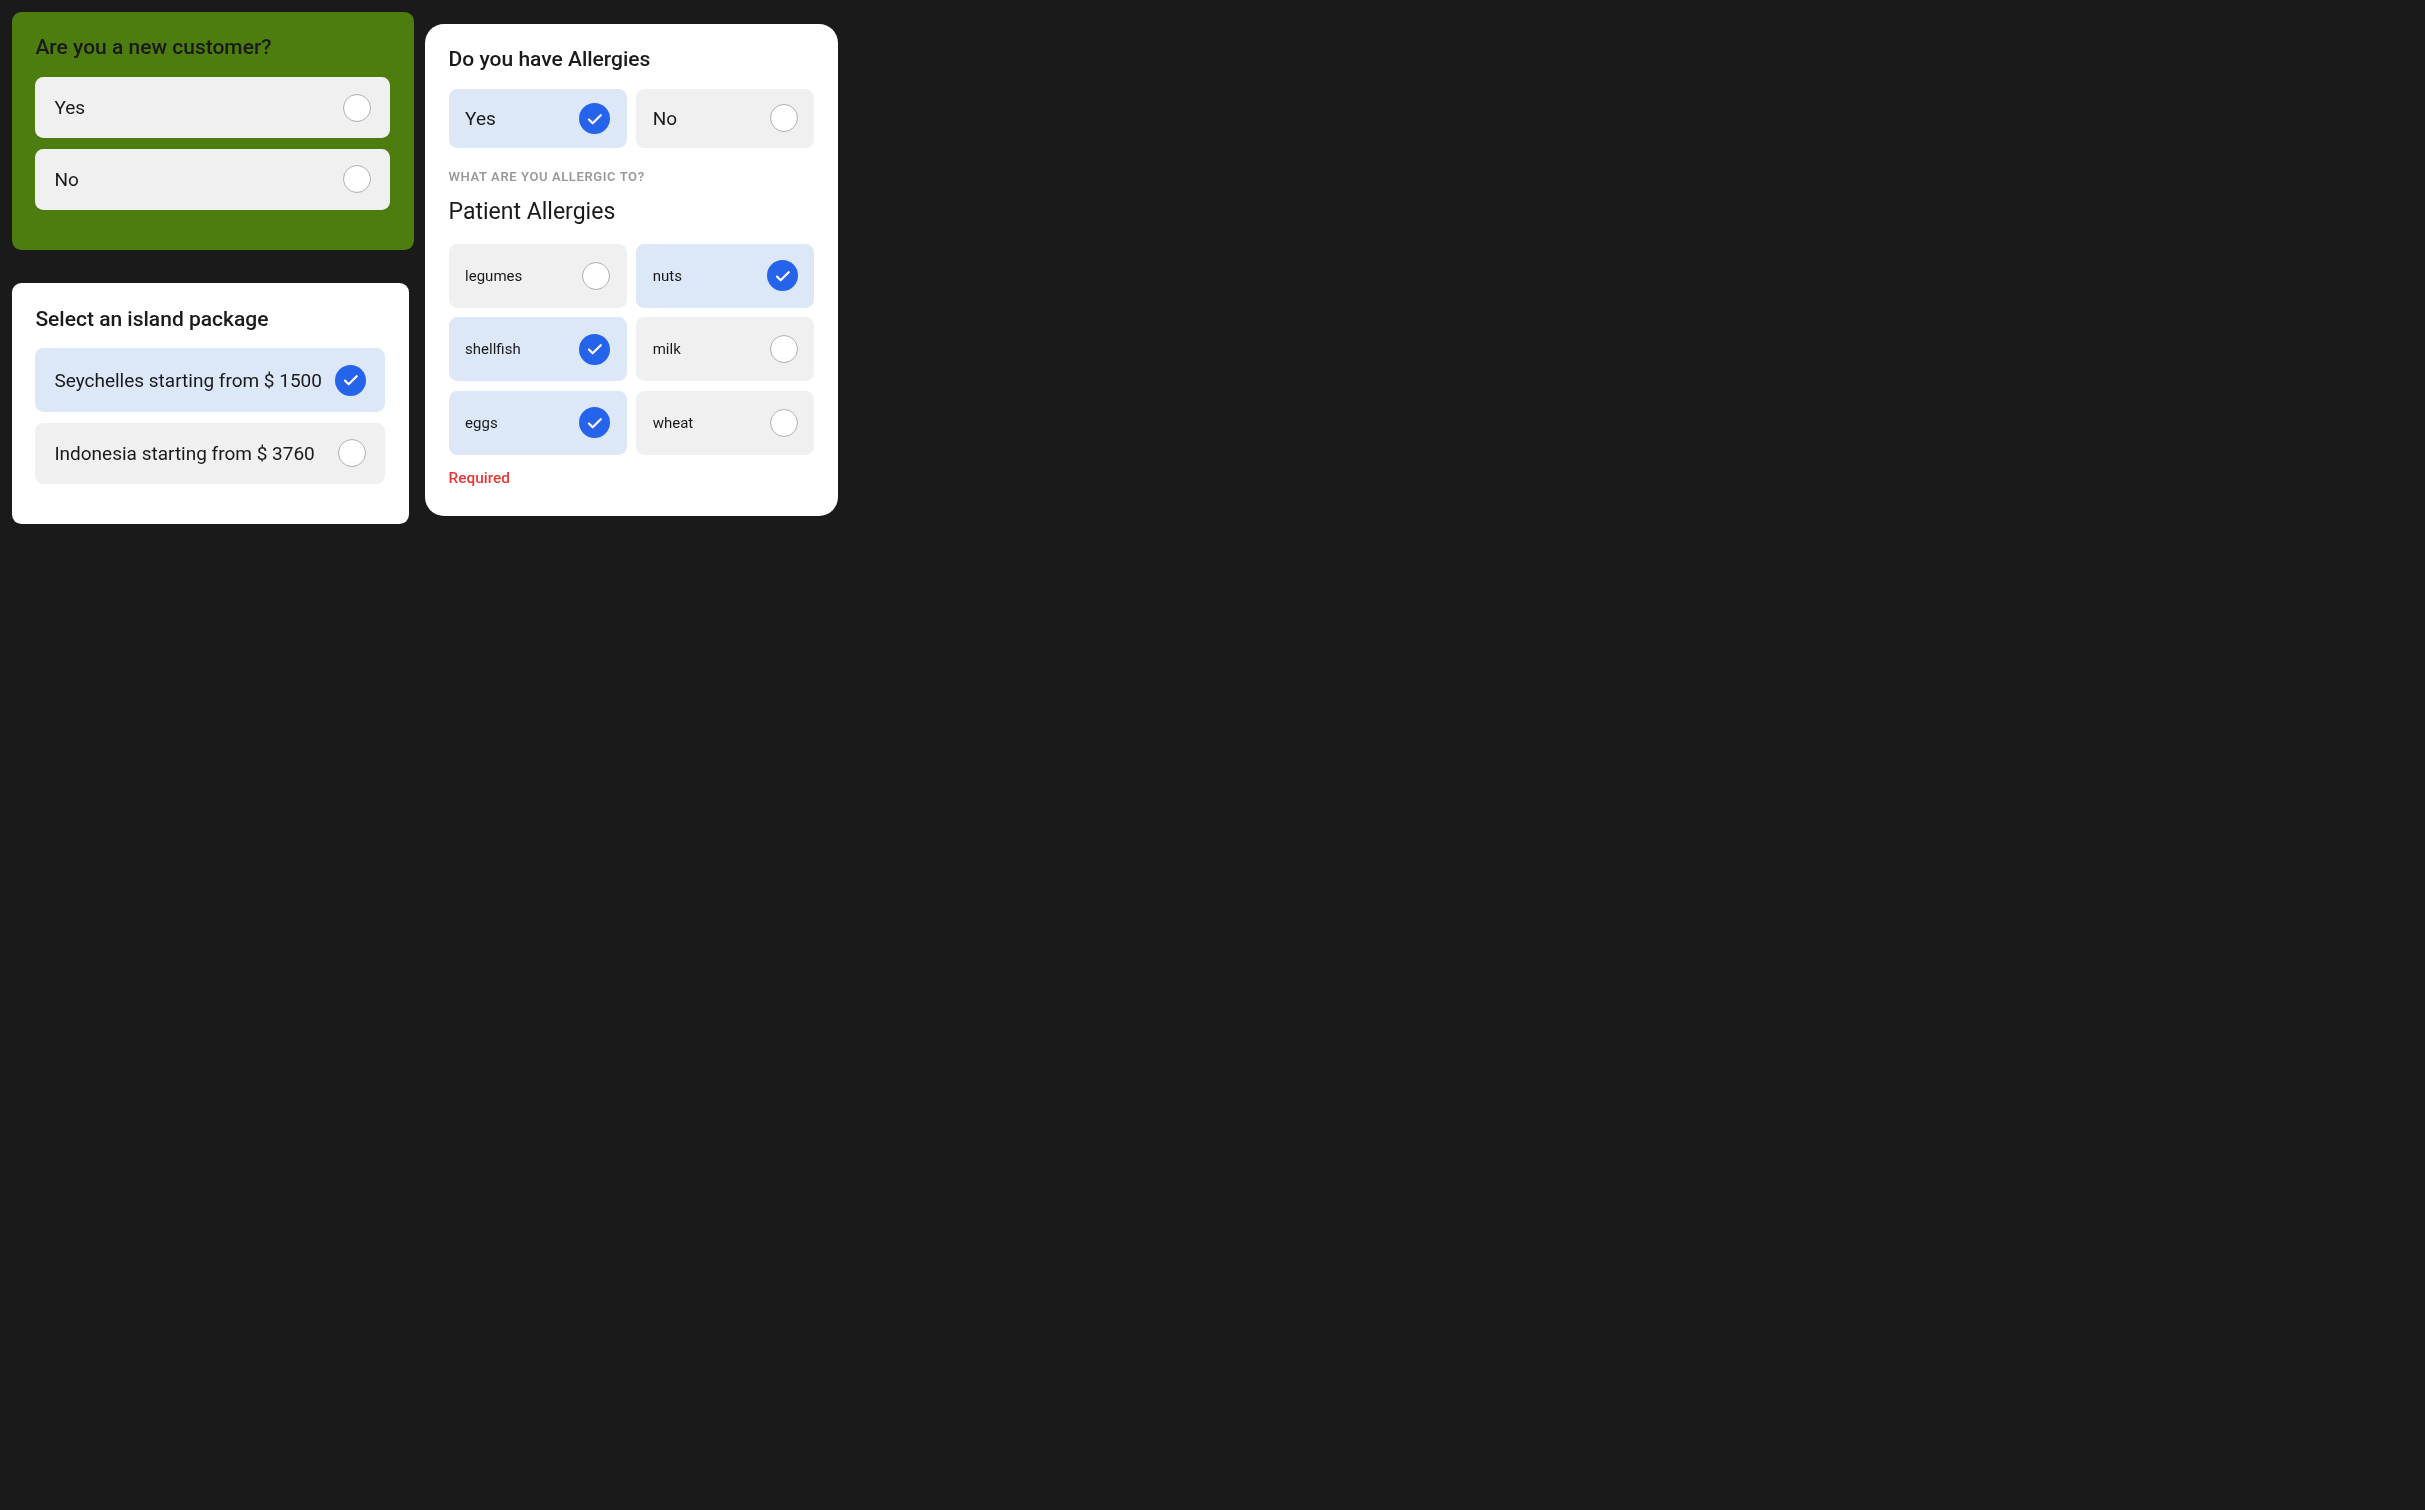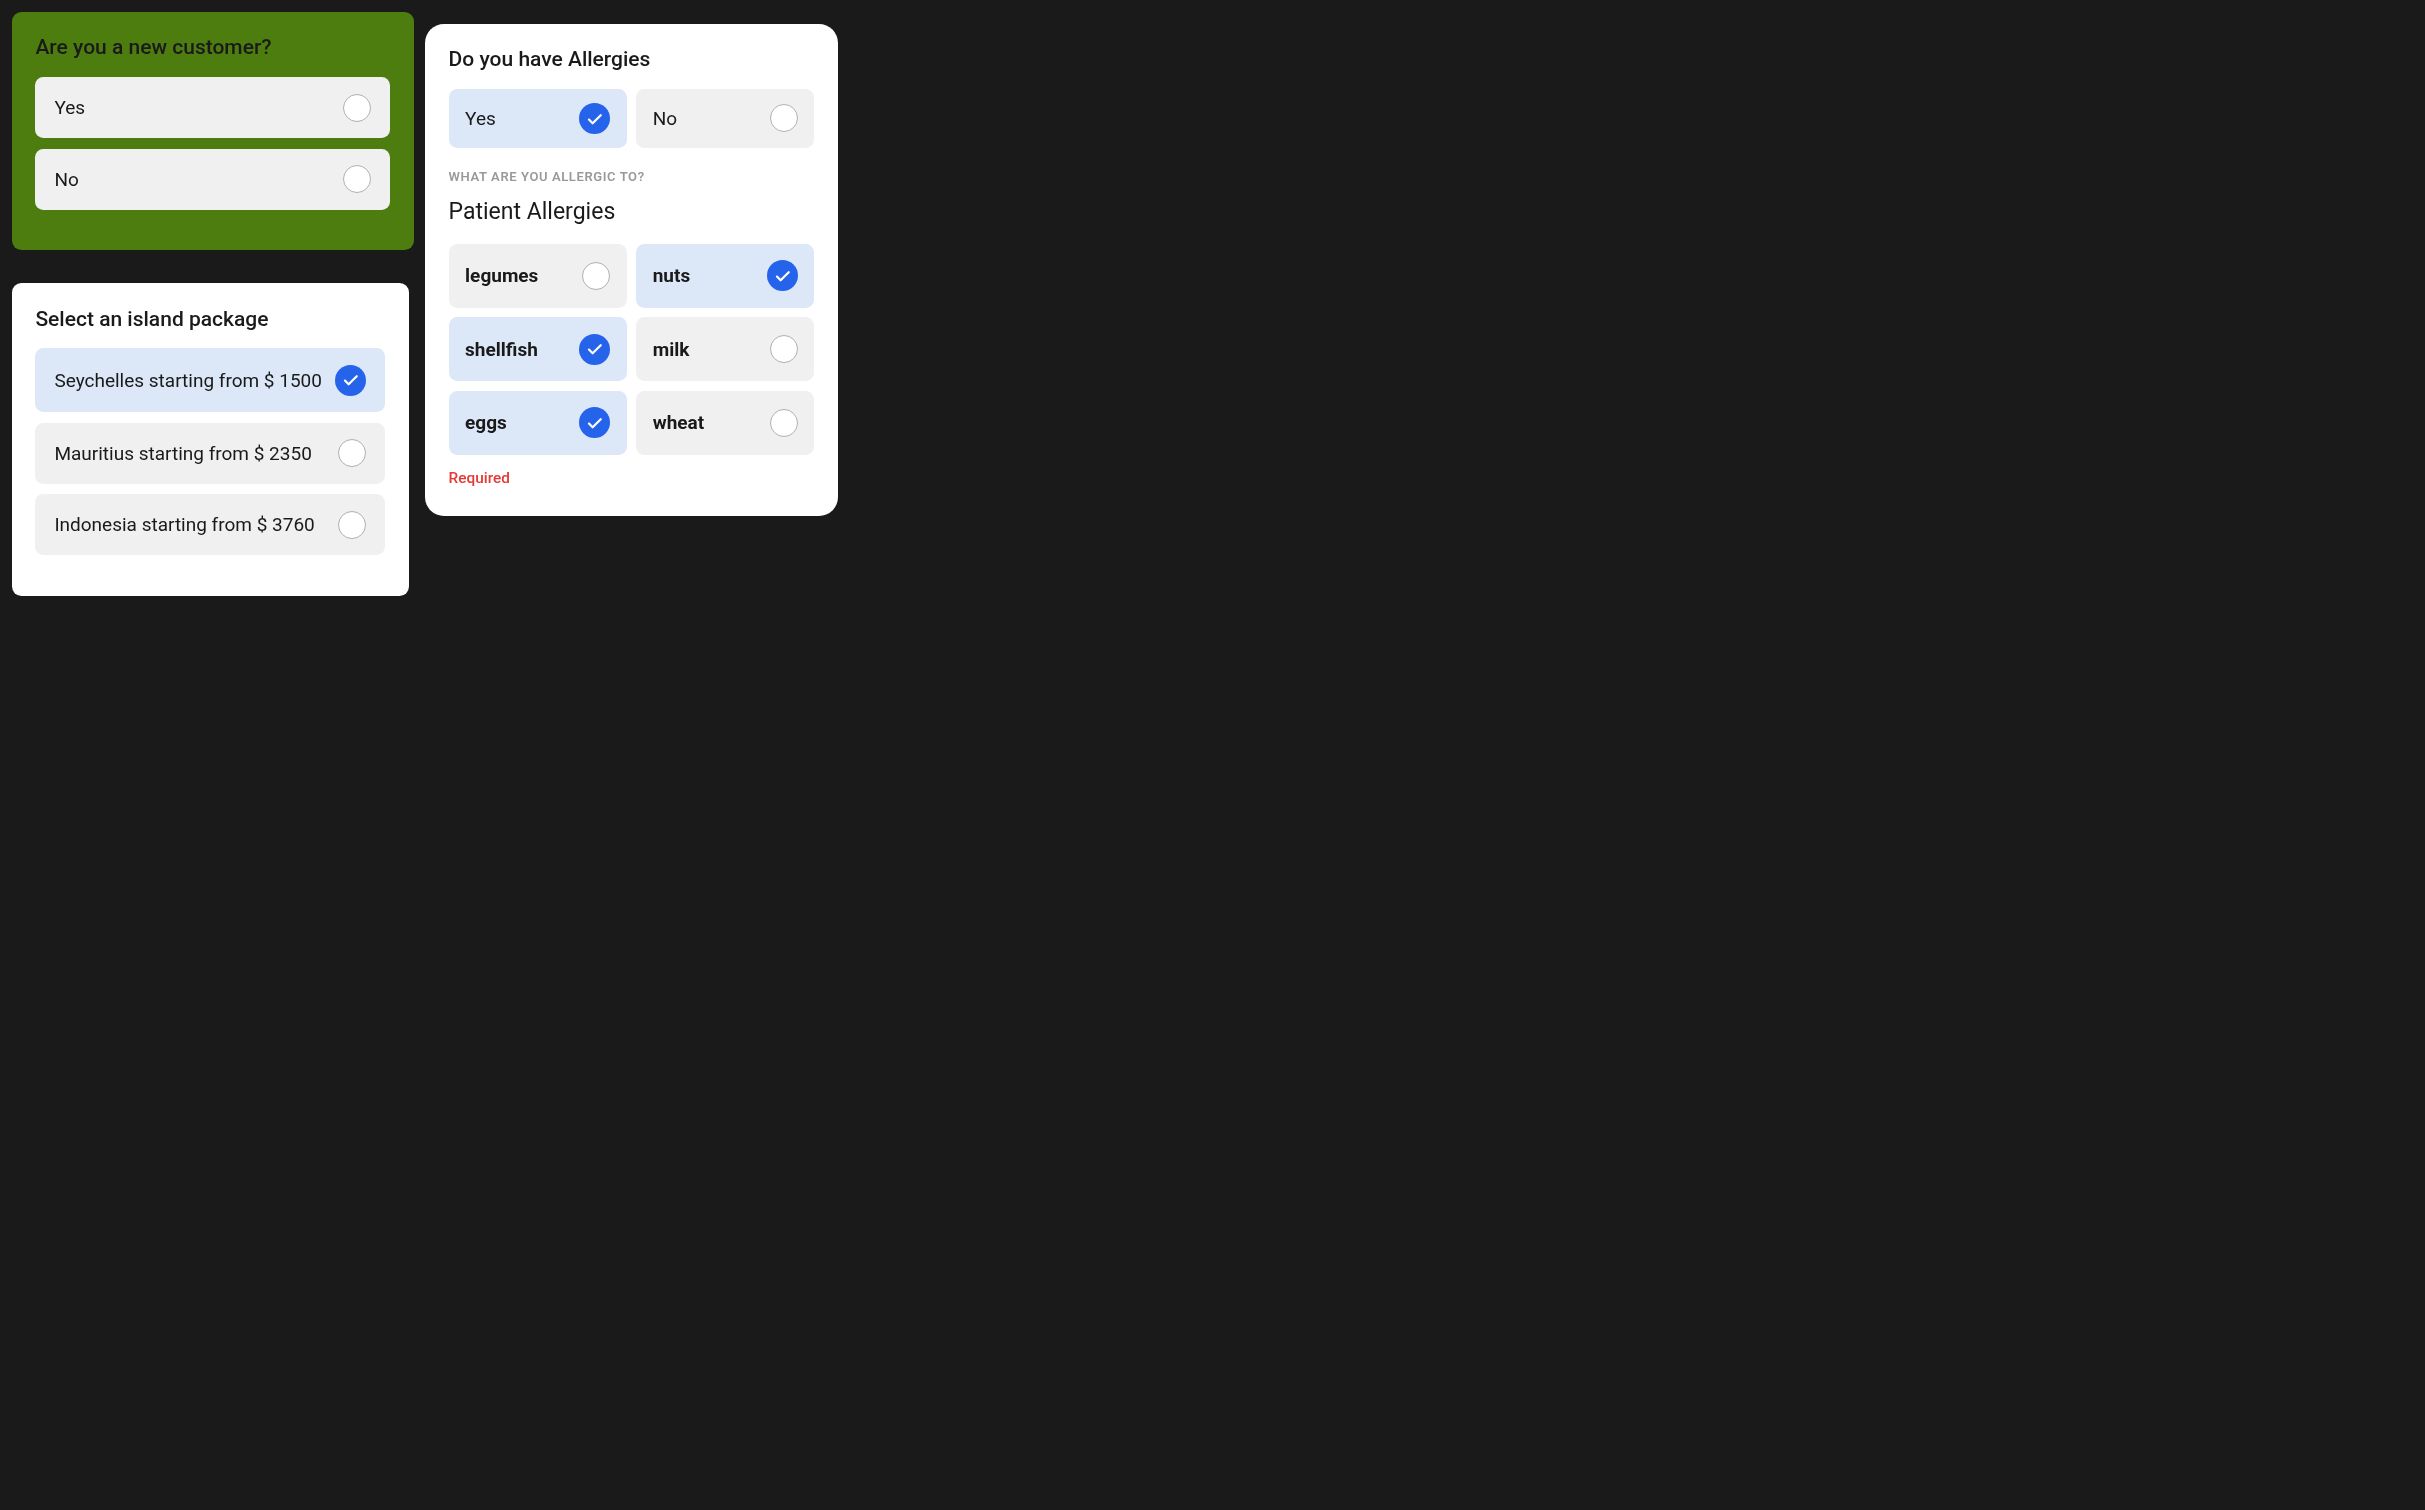--- a/index.html
+++ b/index.html
@@ -153,23 +153,23 @@
       align-items: center;
       justify-content: space-between;
       cursor: pointer;
     }
 
     .allergy-option.selected {
       background: #dce8f8;
     }
 
     .allergy-label {
-      font-size: 19px;
-      color: #1a1a1a;
-      font-weight: 700;
+      font-size: 15px;
+      color: #1a1a1a;
+      font-weight: 400;
     }
 
     .required-text {
       font-size: 15.4px;
       color: #e53935;
       font-weight: 500;
       margin-top: 14px;
     }
 
     
@@ -214,24 +214,20 @@
     <div class="radio-option selected">
       <span class="radio-label">Seychelles starting from $ 1500</span>
       <div class="check-icon">
         <svg viewBox="0 0 24 24" fill="none">
           <polyline points="4,13 9,18 20,7" stroke="#fff" stroke-width="3" stroke-linecap="round" stroke-linejoin="round"></polyline>
         </svg>
       </div>
     </div>
 
 
-    <div class="radio-option">
-      <span class="radio-label">Mauritius starting from $ 2350</span>
-      <div class="radio-circle"></div>
-    </div>
 
     <div class="radio-option">
       <span class="radio-label">Indonesia starting from $ 3760</span>
       <div class="radio-circle"></div>
     </div>
   </div>
 
   <div class="card-allergies">
     <div class="card-title">Do you have Allergies</div>
 

